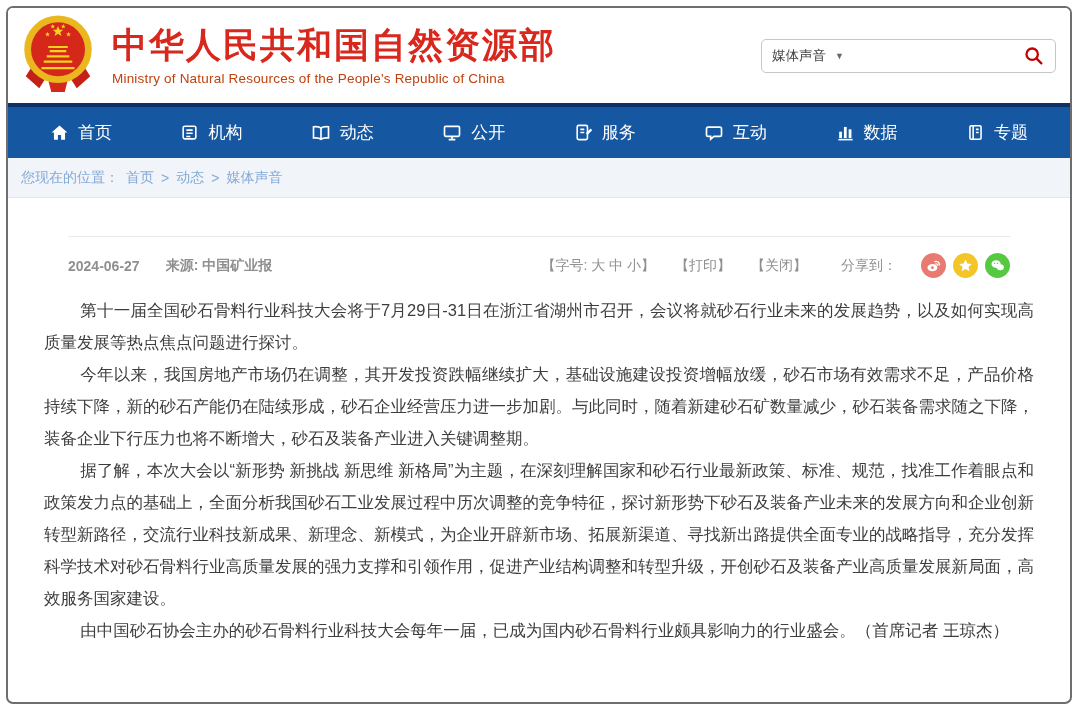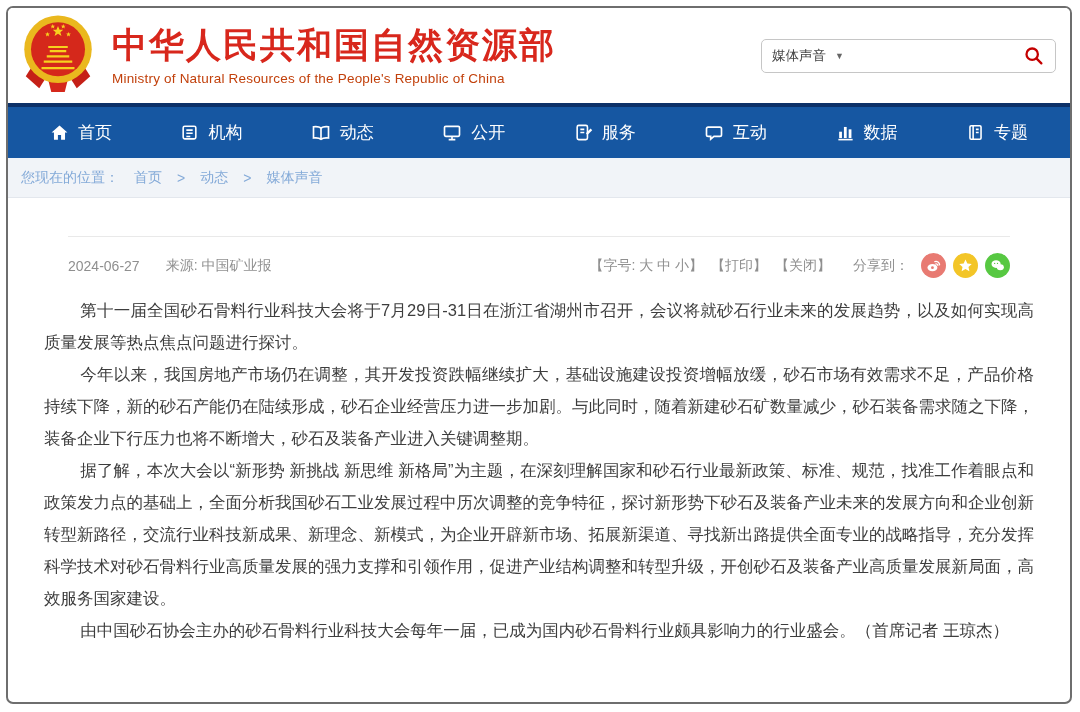--- a/index.html
+++ b/index.html
@@ -23,30 +23,30 @@
   
   .nav {
     height: 55px; background: #1657a2; border-top: 4px solid #0d3168;
     display: flex; align-items: center; justify-content: space-between; padding: 0 42px;
   }
   .nav-item { display: flex; align-items: center; gap: 9px; color: #ffffff; font-size: 17px; cursor: pointer; text-decoration: none; }
   .nav-icon { display: flex; align-items: center; }
   
   .breadcrumb {
     height: 40px; background: #f1f4f8; border-bottom: 1px solid #e3e7ed;
-    display: flex; align-items: center; padding: 0 13px; font-size: 14px; color: #84aad8; gap: 15px;
+    display: flex; align-items: center; padding: 0 13px; font-size: 14px; color: #84aad8; gap: 7px;
   }
   .breadcrumb a { color: #84aad8; text-decoration: none; cursor: pointer; }
   
   .article { padding: 0 30px; }
   .article-title { text-align: center; font-size: 27px; font-weight: 600; color: #222; margin-top: 46px; letter-spacing: 1px; }
   .title-divider { border: none; border-top: 1px solid #e9e9e9; margin: 38px 30px 0 30px; }
   .meta-row { display: flex; align-items: center; padding: 16px 30px 0 30px; color: #8f8f8f; font-size: 14px; }
-  .meta-left { display: flex; align-items: center; gap: 26px; }
-  .meta-right { margin-left: auto; display: flex; align-items: center; gap: 8px; }
+  .meta-left { display: flex; align-items: center; gap: 26px; font-weight: bold; }
+  .meta-right { margin-left: auto; display: flex; align-items: center; gap: 20px; }
   .meta-tool { cursor: pointer; color: #8f8f8f; }
   .share-icons { display: flex; align-items: center; gap: 7px; margin-left: 4px; }
   .share-circle { width: 25px; height: 25px; border-radius: 50%; display: flex; align-items: center; justify-content: center; cursor: pointer; }
   .share-weibo { background: #e87a72; }
   .share-qzone { background: #f3c527; }
   .share-wechat { background: #57c842; }
   .article-body { padding: 16px 6px 26px 6px; font-size: 16.5px; color: #3d3d3d; line-height: 32px; text-align: justify; }
   .article-body p { text-indent: 2.2em; }
 </style>
 </head>

